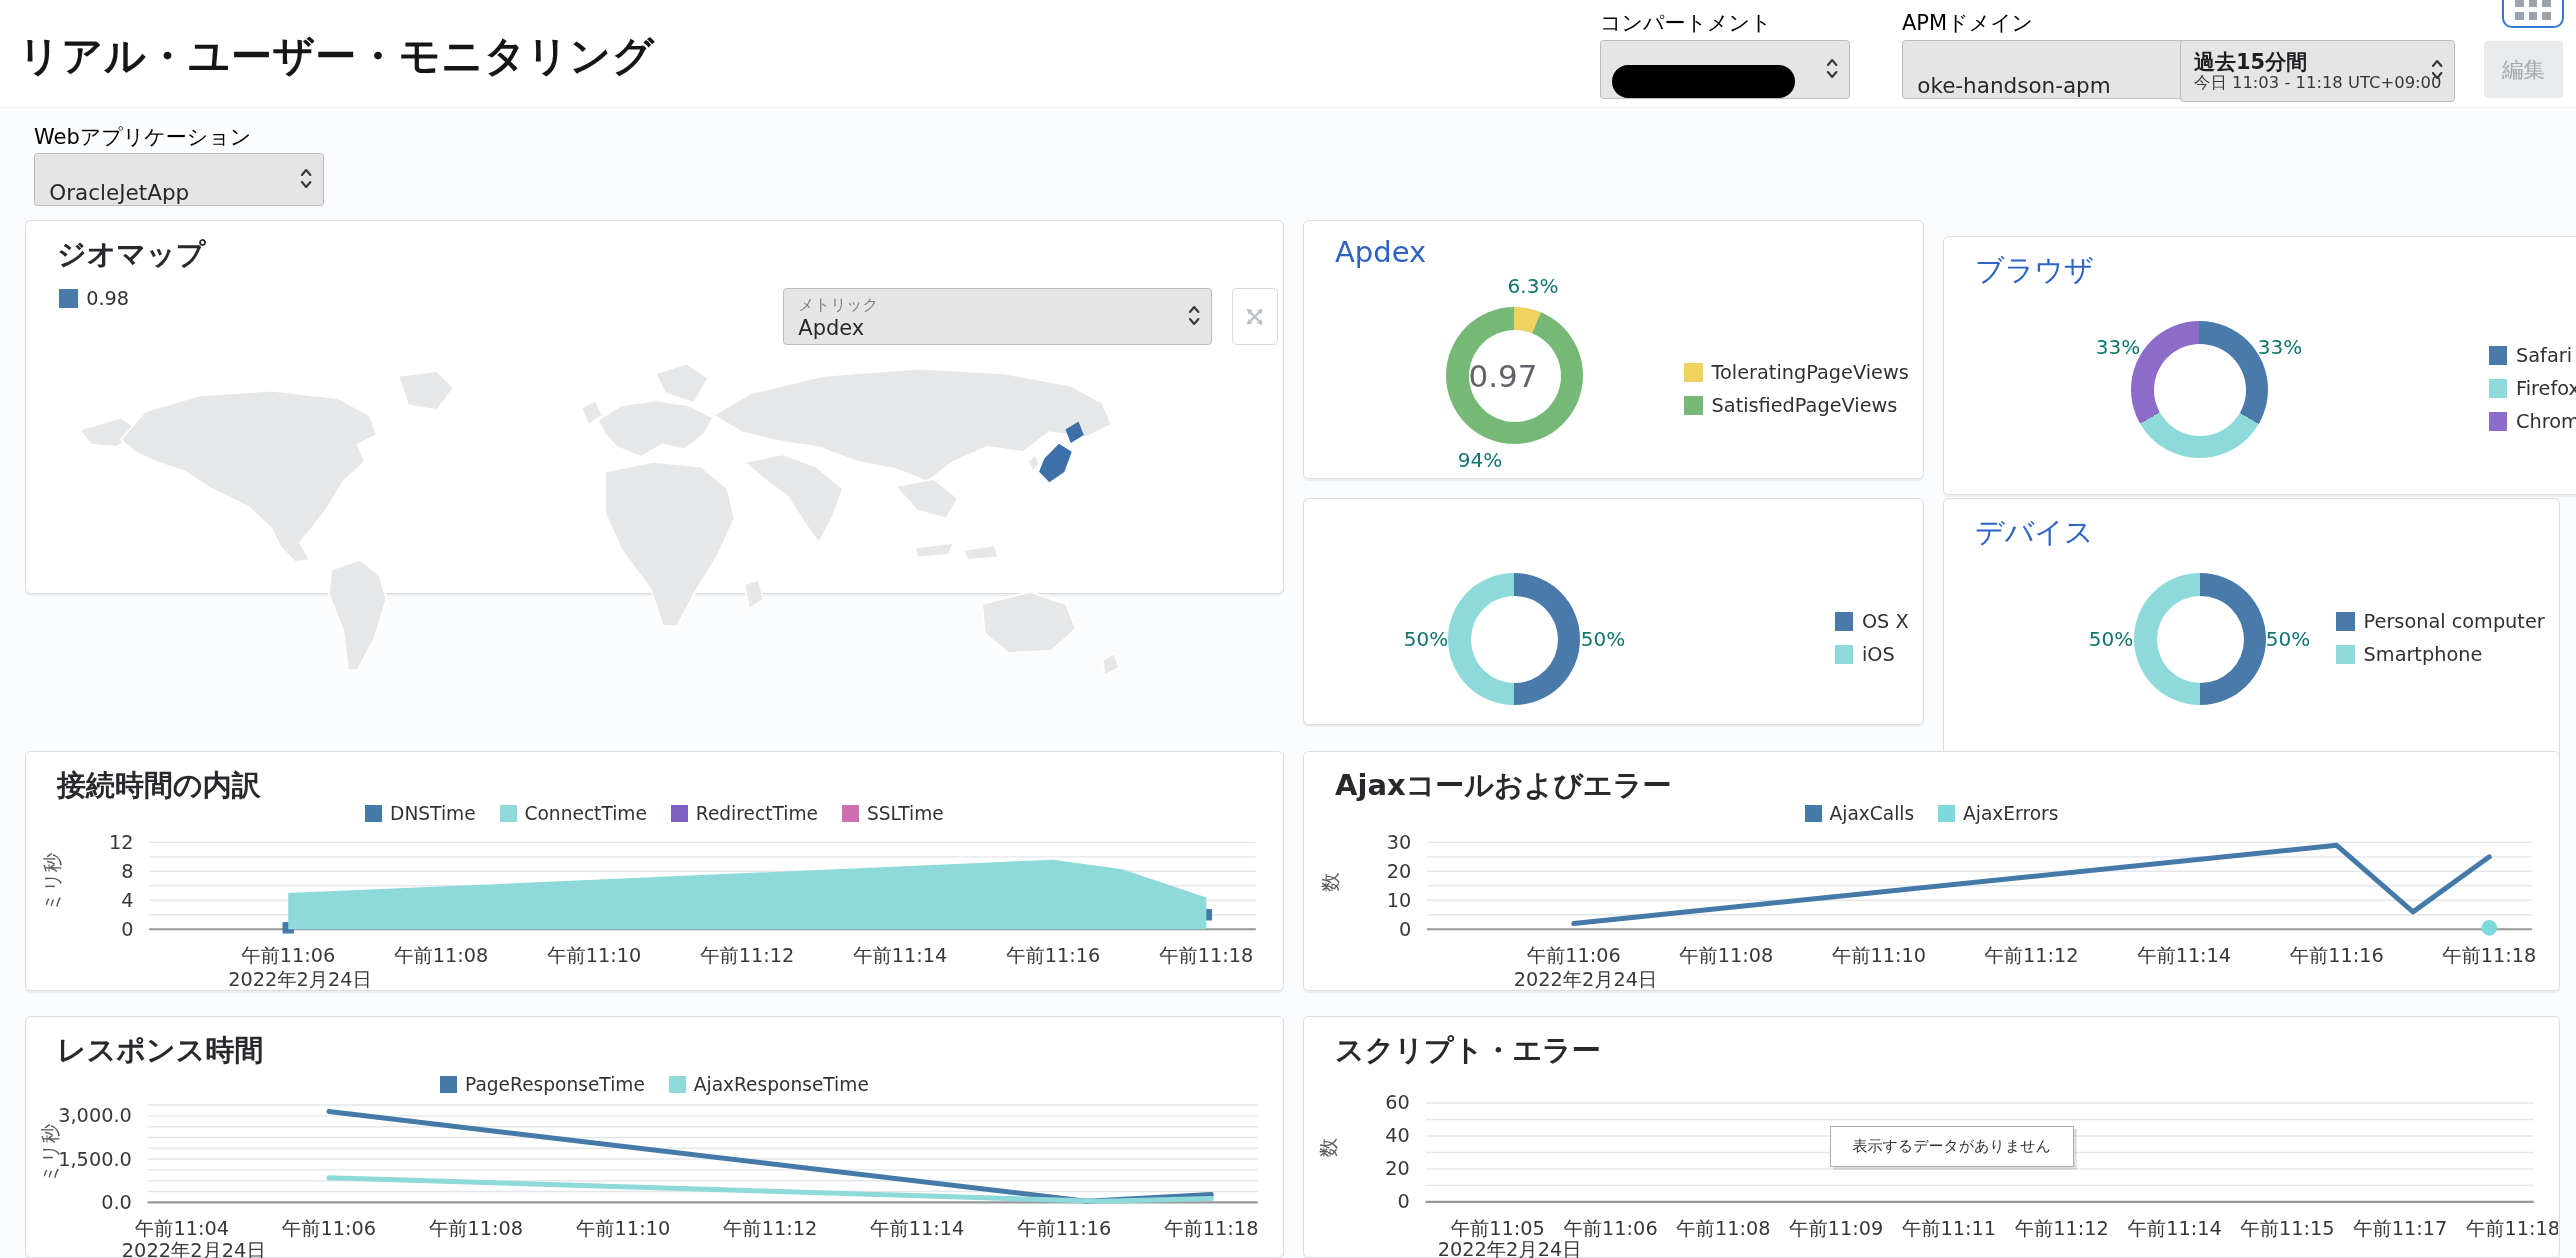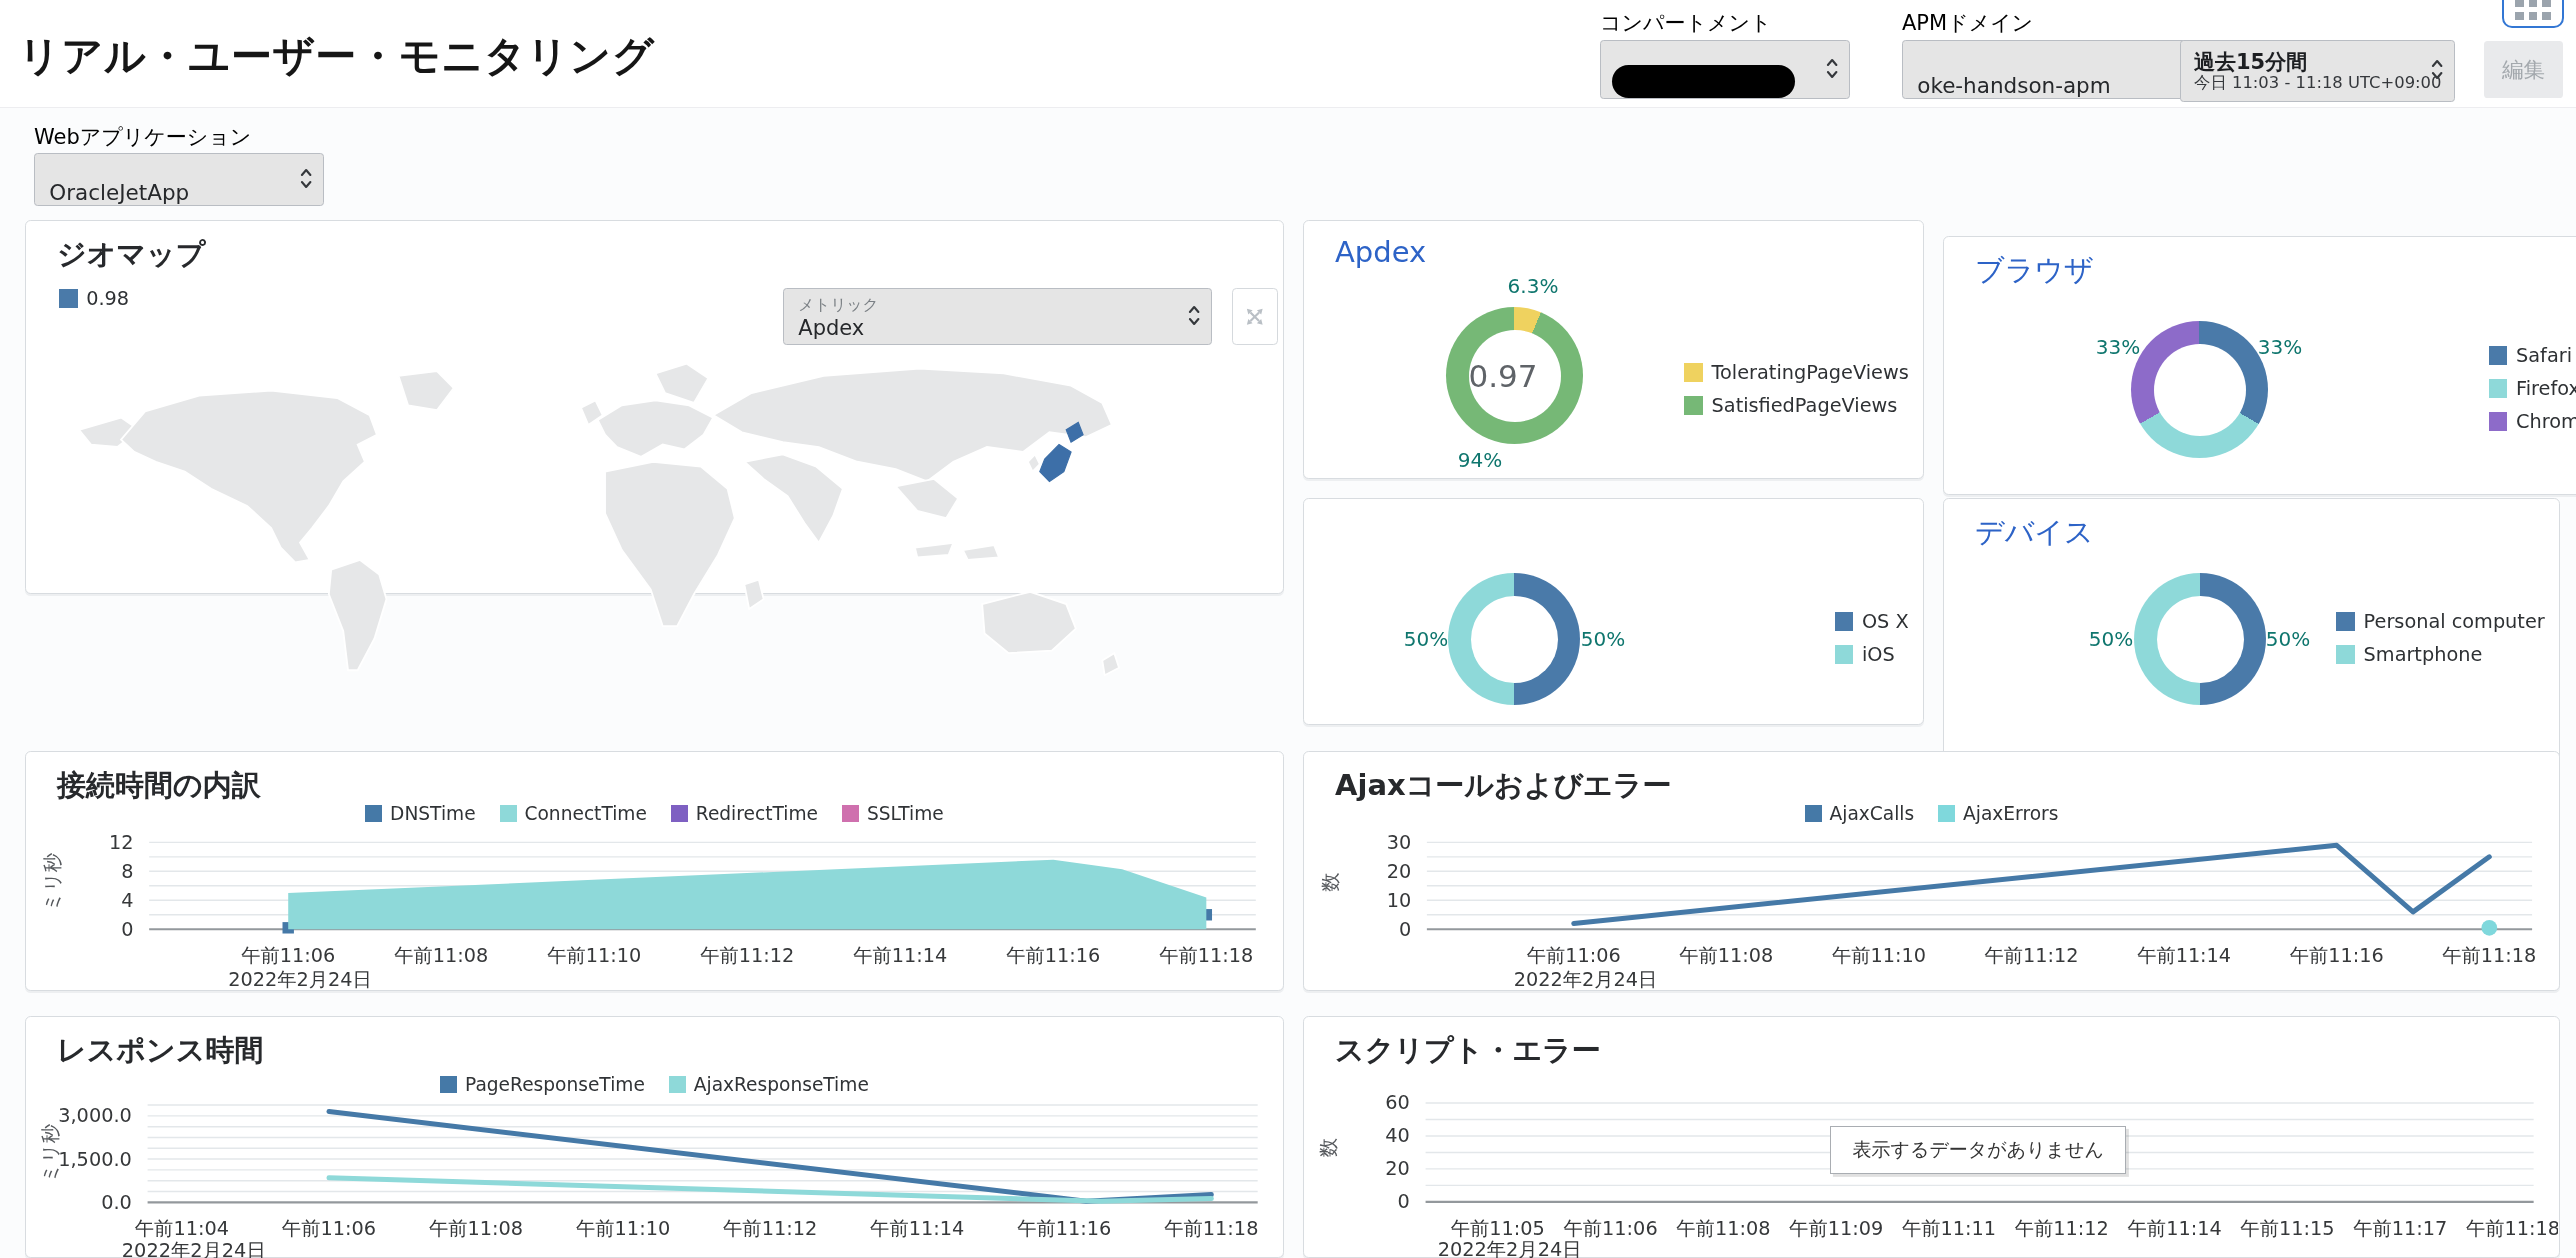--- a/index.html
+++ b/index.html
@@ -54,21 +54,21 @@
   .donut-legend .item{display:flex;align-items:center;gap:8.6px;}
   .donut-legend .sq{width:18.6px;height:18.6px;flex:0 0 auto;}
   .donut-legend .lbl{font-size:19.3px;color:#2e3134;white-space:nowrap;}
   .chart-legend{position:absolute;left:0;right:0;display:flex;justify-content:center;gap:24px;align-items:center;}
   .chart-legend .item{display:flex;align-items:center;gap:7.9px;}
   .chart-legend .sq{width:17px;height:17px;}
   .chart-legend .lbl{font-size:18.6px;color:#303336;white-space:nowrap;}
   .chart-svg{position:absolute;left:0;}
   .no-data{
     position:absolute;background:#fff;border:1.4px solid #a9adb2;box-shadow:2.9px 2.9px 0 rgba(0,0,0,.12);
-    font-size:19px;color:#333;padding:10px 21.5px;white-space:nowrap;
+    font-size:15px;color:#333;padding:10px 21.5px;white-space:nowrap;
   }
   .map-svg{position:absolute;left:29px;top:123px;}
   .map-land{fill:#e6e7e8;stroke:#ffffff;stroke-width:1.5;}
   .map-jp{fill:#3d6fa8;stroke:#3d6fa8;stroke-width:1;}
 </style>
 </head>
 <body>
 
 <div class="hdr-band"></div>
 <h1 class="page-title">リアル・ユーザー・モニタリング</h1>

